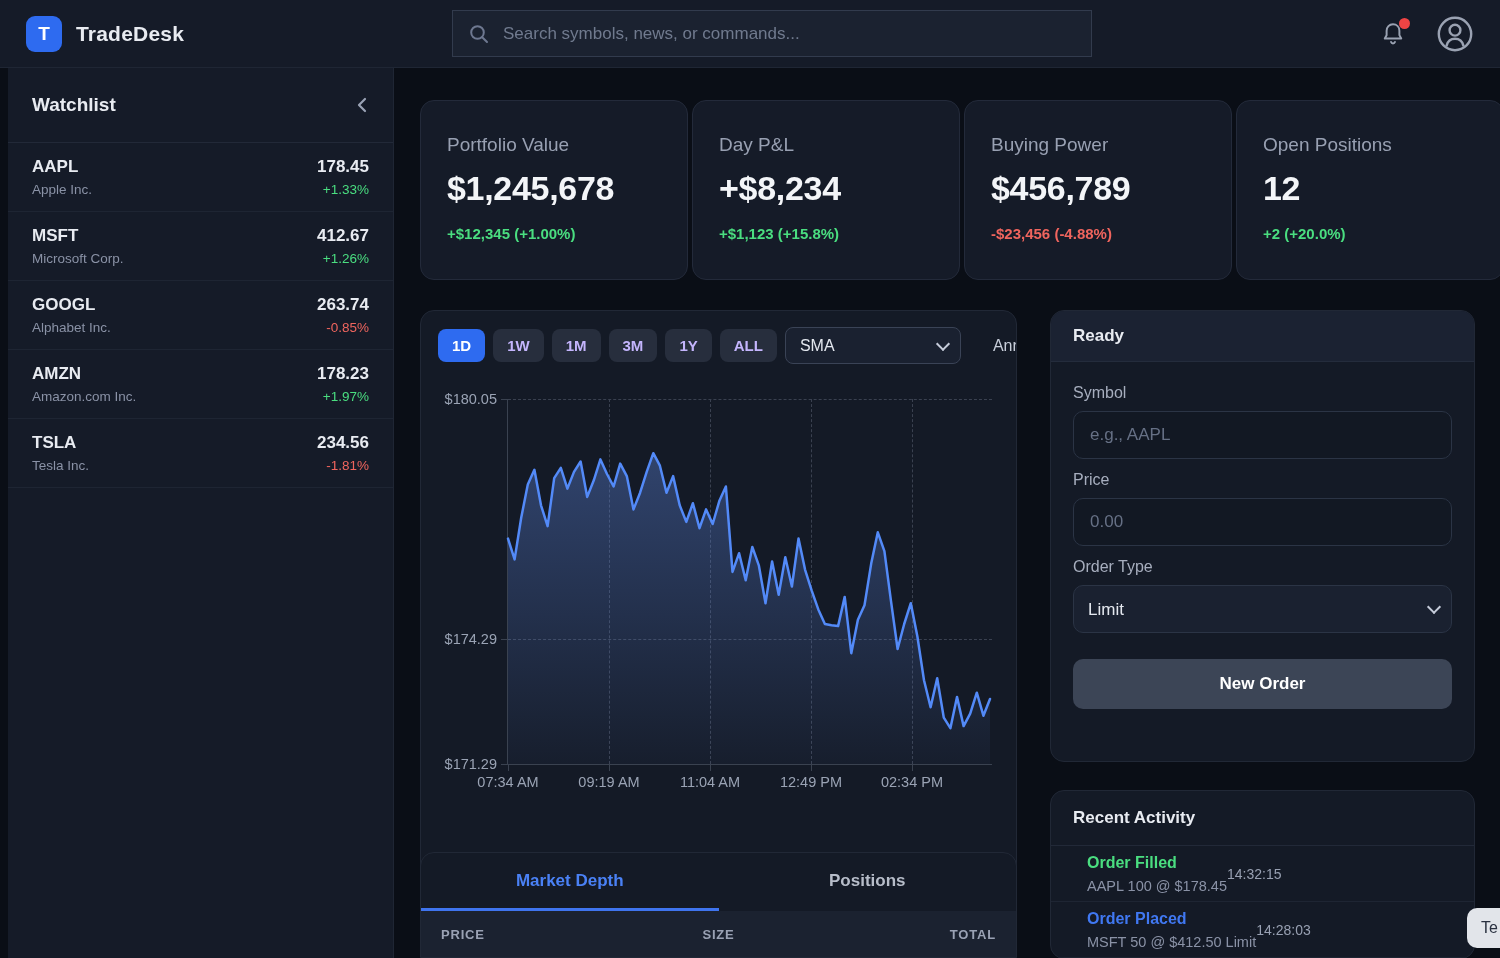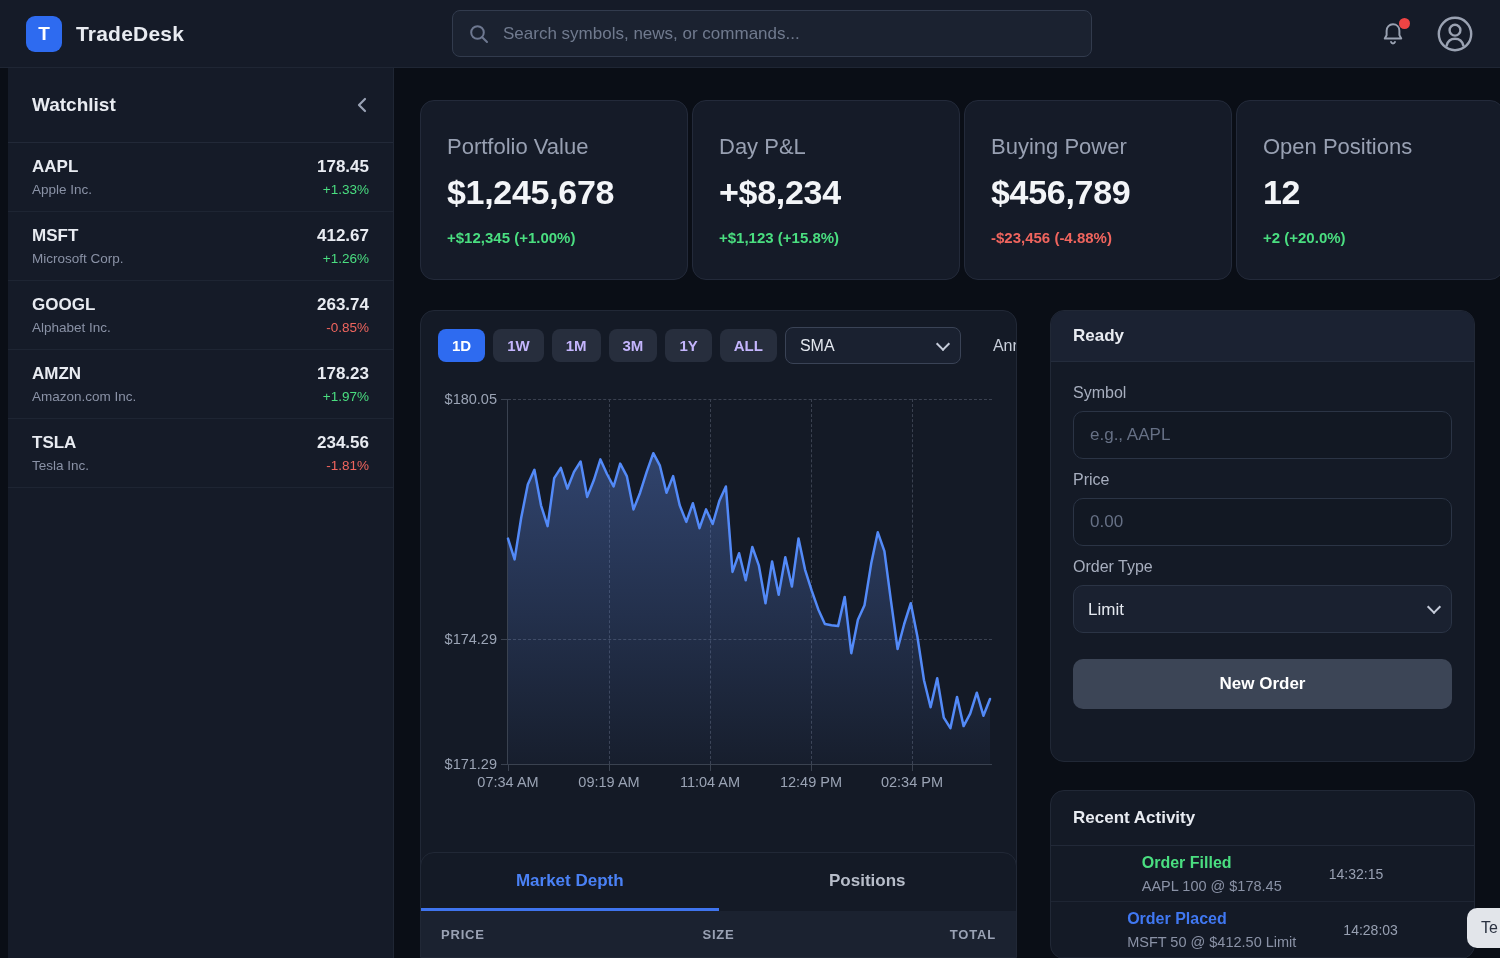--- a/index.html
+++ b/index.html
@@ -7,21 +7,21 @@
        font-family:"Liberation Sans","DejaVu Sans",sans-serif;color:#e8ebf1;}
 
   
   .topbar{position:absolute;left:0;top:0;width:1500px;height:68px;background:#151b28;
           border-bottom:1px solid #1f2634;display:flex;align-items:center;box-sizing:border-box;
           padding:0 26px;z-index:6;}
   .logo{width:36px;height:36px;border-radius:9px;background:#2e6bf0;display:flex;align-items:center;
         justify-content:center;font-weight:bold;font-size:19px;color:#fff;flex:none;}
   .brand{margin-left:14px;font-size:21px;font-weight:bold;letter-spacing:.2px;}
   .search{position:absolute;left:452px;top:10px;width:640px;height:47px;box-sizing:border-box;
-          border:1px solid #323b4d;background:#1b2230;border-radius:8px;display:flex;
+          border:1px solid #323b4d;background:#1b2230;border-radius:0;display:flex;
           align-items:center;padding:0 16px;gap:12px;}
   .search input{flex:1;background:transparent;border:none;outline:none;color:#dfe3ea;
           font-size:17px;font-family:inherit;}
   .search input::placeholder{color:#707a8e;}
   .top-icons{margin-left:auto;display:flex;align-items:center;gap:30px;}
   .iconbtn{background:none;border:none;padding:0;cursor:pointer;line-height:0;}
   .bell{position:relative;}
   .bell .dot{position:absolute;top:-3px;right:-4px;width:11px;height:11px;border-radius:50%;background:#ef4444;}
 
   
@@ -37,21 +37,21 @@
   .wl-right{text-align:right;}
   .wl-price{font-size:17px;font-weight:bold;}
   .wl-chg{font-size:13.5px;margin-top:5px;}
   .up{color:#4ade80;}
   .down{color:#f0655e;}
 
   
   .stats-row{position:absolute;left:420px;top:100px;display:flex;gap:4px;}
   .stat-card{width:268px;height:180px;box-sizing:border-box;background:#151b28;
              border:1px solid #232a3a;border-radius:14px;padding:33px 26px 0;flex:none;}
-  .stat-label{font-size:22px;color:#98a0b2;}
+  .stat-label{font-size:19px;color:#98a0b2;}
   .stat-value{font-size:34px;font-weight:bold;margin-top:13px;letter-spacing:-.3px;color:#f3f5f8;}
   .stat-change{font-size:15px;font-weight:bold;margin-top:17px;}
 
   
   .chart-card{position:absolute;left:420px;top:310px;width:597px;height:658px;background:#141a26;
               border:1px solid #212836;border-radius:14px;box-sizing:border-box;overflow:hidden;}
   .toolbar{display:flex;align-items:center;gap:8px;padding:16px 17px;white-space:nowrap;}
   .tf-box{display:flex;gap:8px;}
   .tf-btn{height:33px;padding:0 14px;border-radius:8px;border:none;background:#272e3d;color:#c4b5fd;
           font-size:15px;font-weight:600;font-family:inherit;cursor:pointer;}
@@ -91,22 +91,22 @@
   .col{flex:1;}
   .order-select{width:100%;height:48px;background:#1a2130;border:1px solid #2b3445;
                 border-radius:10px;font-size:17px;}
   .new-order{width:100%;height:50px;margin-top:26px;background:#3c4556;border:none;border-radius:10px;
              color:#fff;font-weight:bold;font-size:17px;font-family:inherit;cursor:pointer;}
 
   
   .activity-card{position:absolute;left:1050px;top:790px;width:425px;background:#141a26;
                  border:1px solid #212836;border-radius:14px;box-sizing:border-box;overflow:hidden;}
   .act-head{padding:17px 22px;font-size:17px;font-weight:bold;border-bottom:1px solid #222938;}
-  .act-row{display:flex;align-items:center;justify-content:center;padding:9px 14px;
-           border-bottom:1px solid #1e2533;height:56px;box-sizing:border-box;gap:47px;}
+  .act-row{display:flex;align-items:center;justify-content:flex-start;padding:9px 36px;
+           border-bottom:1px solid #1e2533;height:56px;box-sizing:border-box;}
   .act-title{font-size:16px;font-weight:bold;}
   .act-title.filled{color:#4ade80;}
   .act-title.placed{color:#4078f2;}
   .act-detail{font-size:14.5px;color:#8a92a6;margin-top:6px;}
   .act-time{font-size:14px;color:#98a0b2;}
 
   
   .depth-card{position:absolute;left:420px;top:852px;width:597px;height:106px;background:#141a26;
               border:1px solid #212836;border-radius:14px 14px 0 0;box-sizing:border-box;overflow:hidden;}
   .tabs{display:flex;height:58px;}

